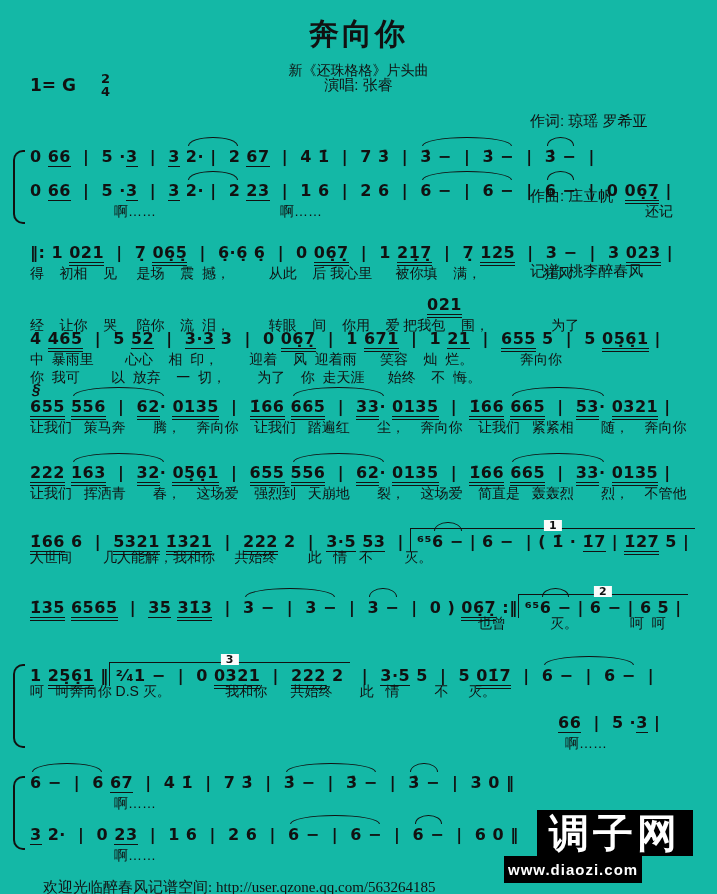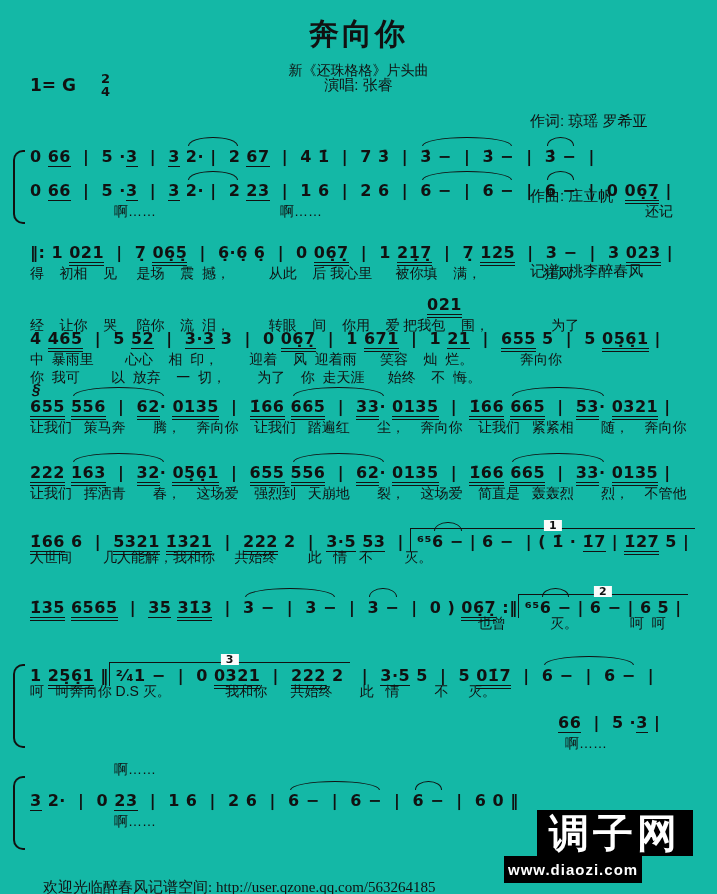--- a/index.html
+++ b/index.html
@@ -104,20 +104,21 @@
       </div>
       <div class="system" style="top: 648px; height: 106px;">
         <div class="brace"></div>
         <div class="mrow">1 <span class="u2">25̣6̣1</span> ‖<span class="volta" data-n="3">²⁄₄1 −  |  0 <span class="u2">0321</span>  |  <span class="u2">222</span> 2</span>  |  <span class="u1">3·5</span> 5  |  5 <span class="u2">01̇7</span>  |  <span class="arc">6 −  |  6 −</span>  |</div>
         <div class="lyr">呵   呵奔向你 D.S 灭。              我和你      共始终       此   情         不     灭。</div>
         <div class="mrow" style="padding-left: 528px;"><span class="u1">66</span>  |  5 ·<span class="u1">3</span> |</div>
         <div class="lyr"><span class="pos" style="left: 535px;">啊……</span></div>
       </div>
       <div class="system" style="top: 760px; height: 96px;">
         <div class="brace"></div>
+        <div class="mrow"><span class="arc">6 −  |  6</span> <span class="u1">67</span>  |  4 1̇  |  7 3̇  |  <span class="arc">3̇ −  |  3̇ −</span>  |  <span class="arc">3̇ −</span>  |  3 0 ‖</div>
         <div class="lyr"><span class="pos" style="left: 84px;">啊……</span></div>
         <div class="mrow"><span class="u1">3</span> 2·  |  0 <span class="u1">23</span>  |  1 6  |  2 6  |  <span class="arc">6 −  |  6 −</span>  |  <span class="arc">6 −</span>  |  6 0 ‖</div>
         <div class="lyr"><span class="pos" style="left: 84px;">啊……</span></div>
       </div>
     </div>
 
   <div class="footer">
     <span>欢迎光临醉春风记谱空间: </span><span>http://user.qzone.qq.com/563264185</span>
   </div>
 

